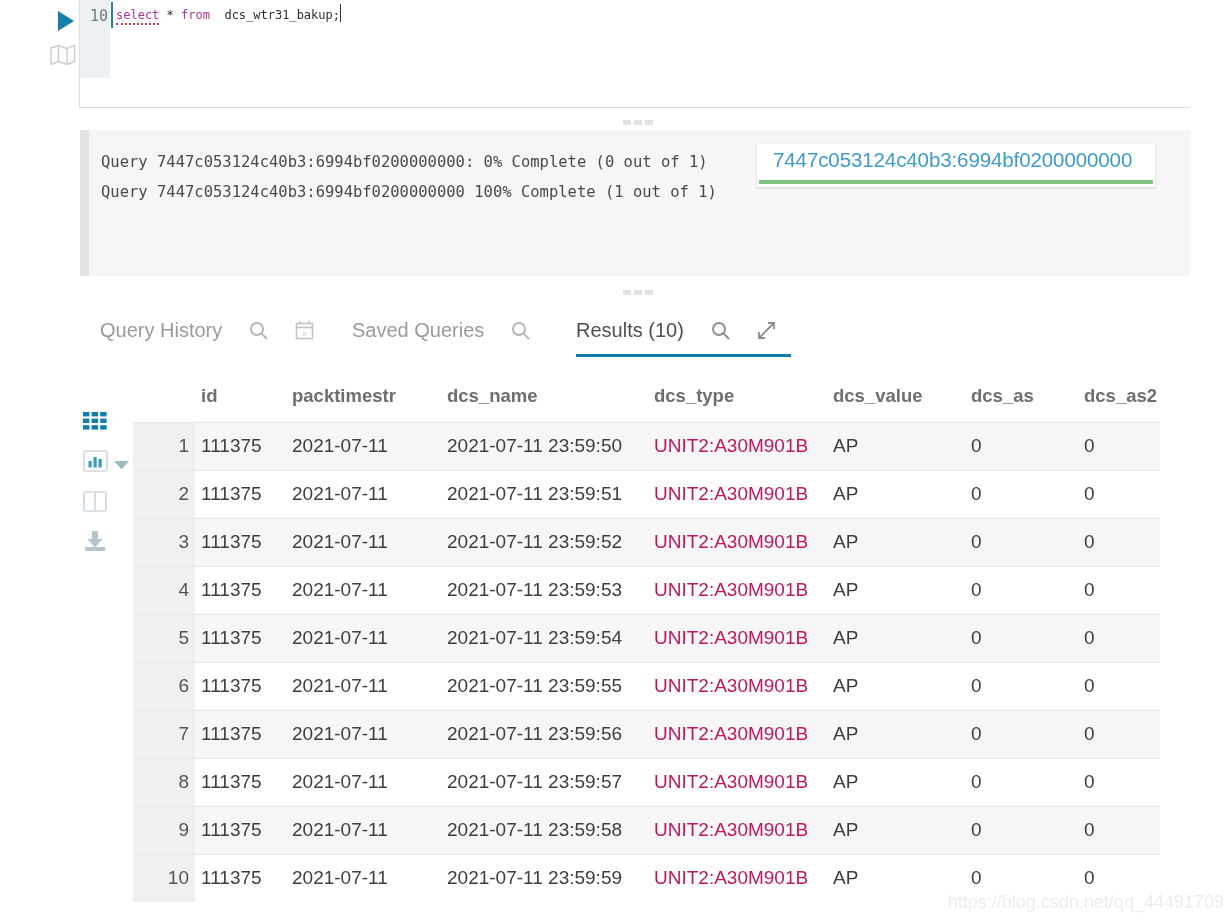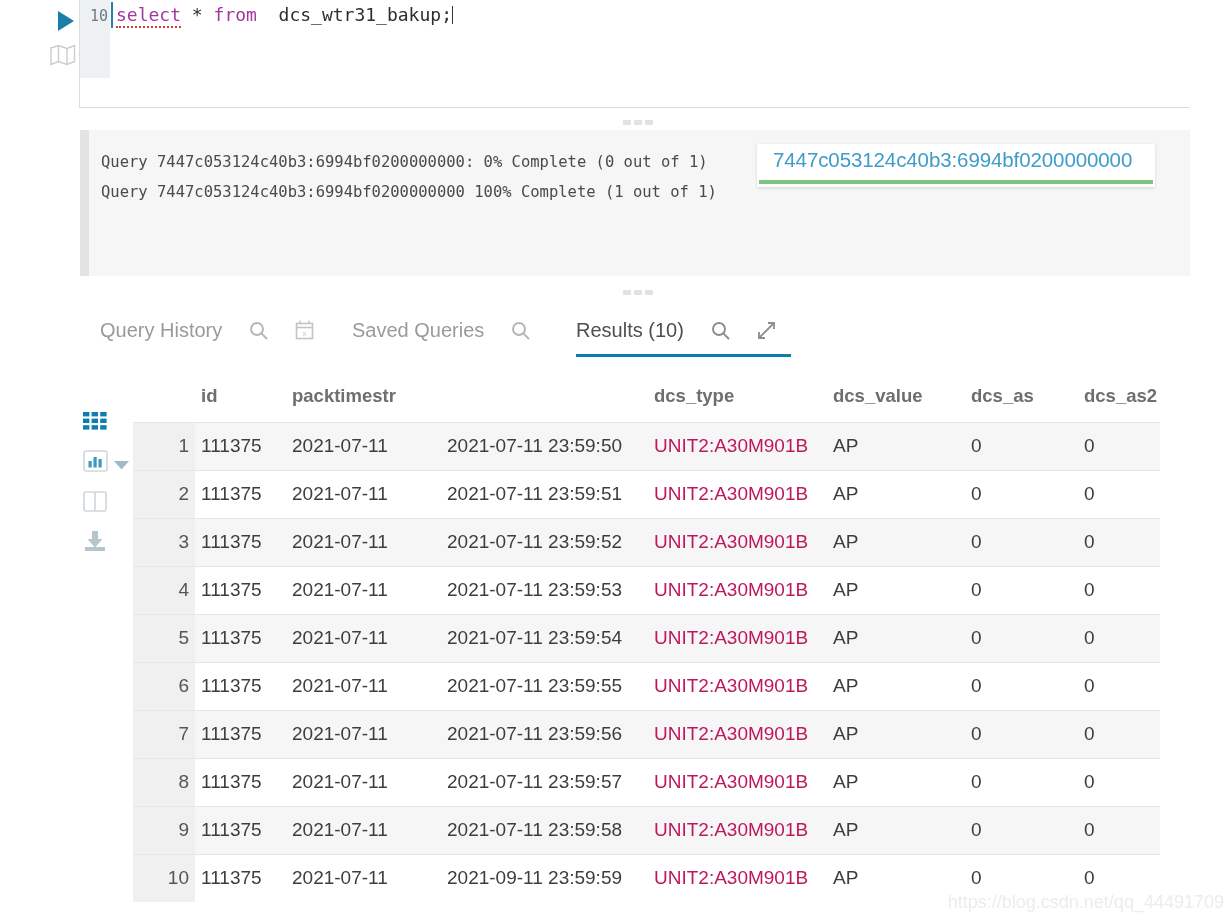--- a/index.html
+++ b/index.html
@@ -74,21 +74,21 @@
   #cursor-bar {
     position: absolute;
     left: 111px; top: 2px;
     width: 2px; height: 26px;
     background: #2a7fa8;
   }
   #code-line {
     position: absolute;
     left: 116px; top: 2px;
     font-family: "DejaVu Sans Mono", monospace;
-    font-size: 18px;
+    font-size: 12px;
     line-height: 26px;
     white-space: pre;
     color: #2e2e2e;
   }
   .kw { color: #a436a0; }
   .kw-err {
     color: #a436a0;
     border-bottom: 2px dotted #d13b3b;
     padding-bottom: 1px;
   }
@@ -470,20 +470,21 @@
     </span>
   </div>
 </div>
 
 <div id="results-table">
 
   <div id="tbl-header">
     <div class="cell col-idx"></div>
     <div class="cell col-id">id</div>
     <div class="cell col-pack">packtimestr</div>
+    <div class="cell col-name">dcs_name</div>
     <div class="cell col-type">dcs_type</div>
     <div class="cell col-value">dcs_value</div>
     <div class="cell col-as">dcs_as</div>
     <div class="cell col-as2">dcs_as2</div>
   </div>
 
   <div id="tbl-body">
       <div class="tbl-row">
         <div class="row-bg row-odd"></div>
         <div class="row-stripe-left"></div>
@@ -752,21 +753,21 @@
         <div class="cell col-idx">
           <span class="cell-text">10</span>
         </div>
         <div class="cell col-id">
           <span class="cell-text">111375</span>
         </div>
         <div class="cell col-pack">
           <span class="cell-text">2021-07-11</span>
         </div>
         <div class="cell col-name">
-          <span class="cell-text">2021-09-11 23:59:59</span>
+          <span class="cell-text">2021-07-11 23:59:59</span>
         </div>
         <div class="cell col-type">
           <span class="cell-text">UNIT2:A30M901B</span>
         </div>
         <div class="cell col-value">
           <span class="cell-text">AP</span>
         </div>
         <div class="cell col-as">
           <span class="cell-text">0</span>
         </div>

